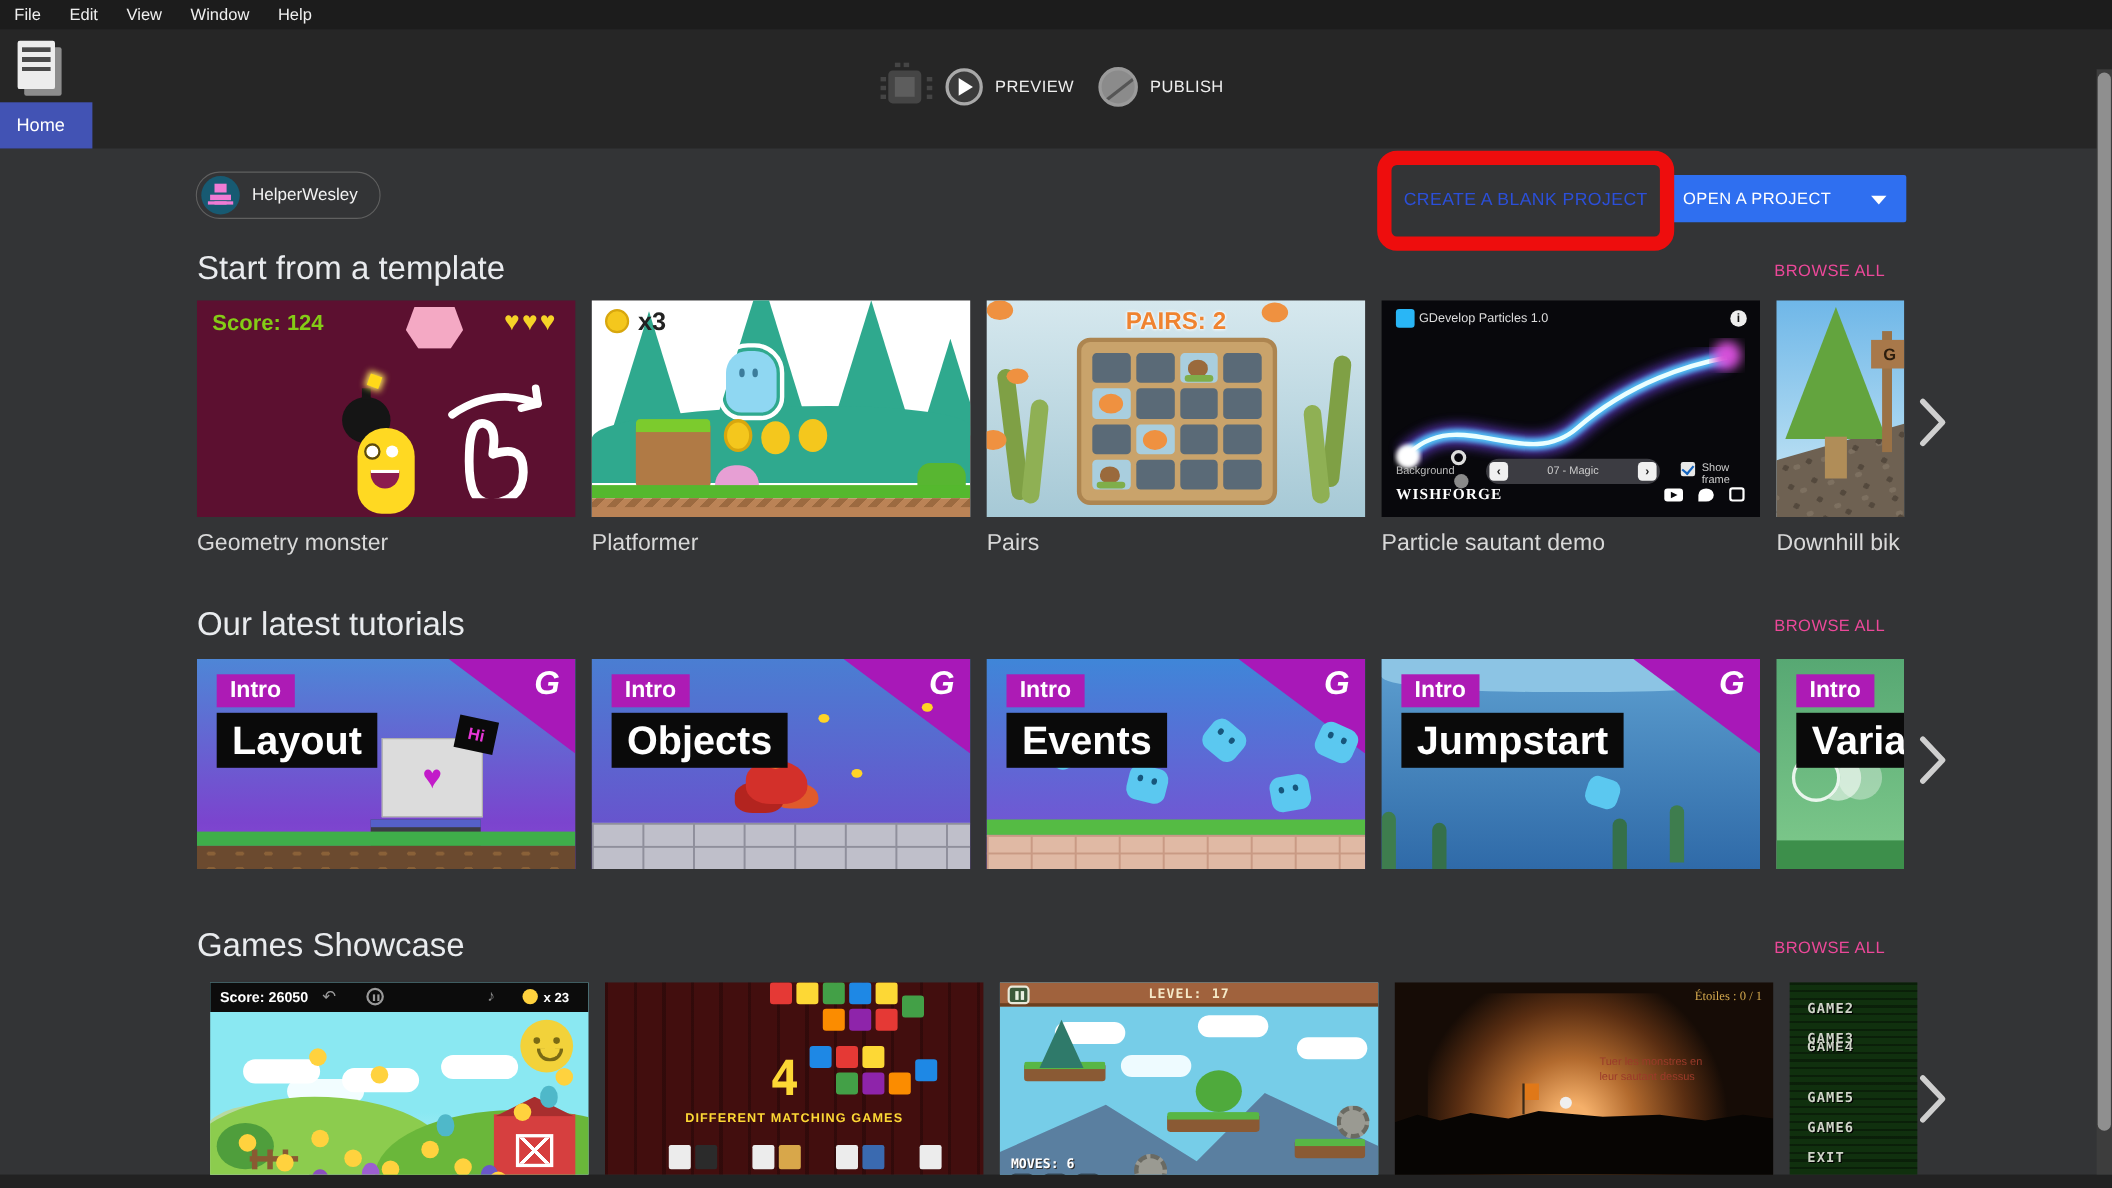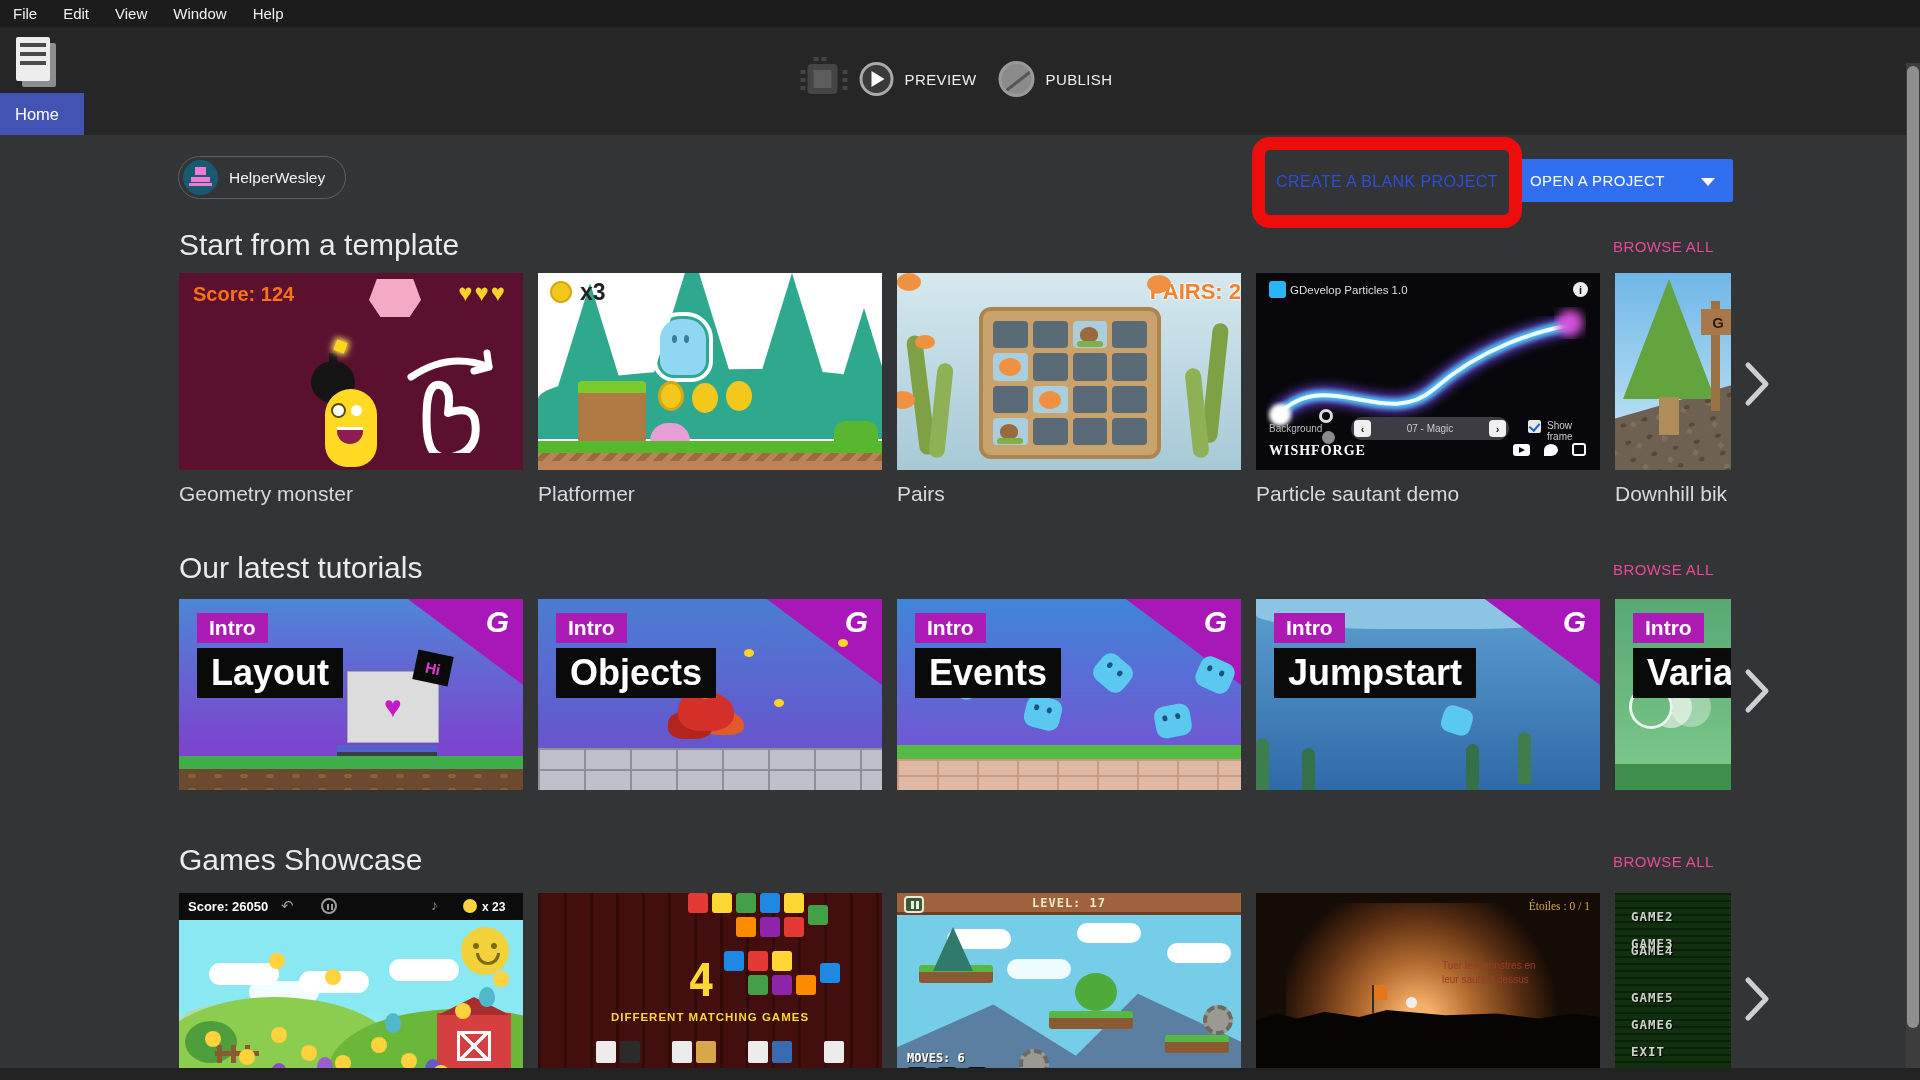--- a/index.html
+++ b/index.html
@@ -58,21 +58,21 @@
   .row{position:absolute;left:179px;width:1552px;overflow:hidden;}
   .track{display:flex;gap:15px;}
   .card{flex:0 0 344px;cursor:pointer;}
   .thumb{position:relative;width:344px;height:197px;overflow:hidden;}
   .tut .thumb{height:191px;}
   .cap{margin-top:12px;font-size:21px;color:#d8d8d8;}
   .chev{position:absolute;left:1744px;width:26px;height:46px;cursor:pointer;}
 
   
   .t-geometry{background:#5c1030;}
-  .g-score{position:absolute;left:14px;top:10px;color:#f97316;font-weight:bold;font-size:20px;}
+  .g-score{position:absolute;left:14px;top:10px;color:#84cc16;font-weight:bold;font-size:20px;}
   .g-pent{position:absolute;left:190px;top:6px;width:52px;height:38px;background:#f4a9c4;
       clip-path:polygon(15% 0,85% 0,100% 55%,78% 100%,22% 100%,0 55%);}
   .g-hearts{position:absolute;right:16px;top:6px;color:#f5d327;font-size:24px;letter-spacing:2px;}
   .g-bomb{position:absolute;left:132px;top:88px;width:44px;height:42px;background:#151515;border-radius:50%;}
   .g-bomb::before{content:"";position:absolute;left:18px;top:-8px;width:8px;height:10px;background:#151515;}
   .g-spark{position:absolute;left:156px;top:68px;width:11px;height:11px;background:#ffd919;transform:rotate(20deg);
       box-shadow:0 0 6px 2px #ffea5e;}
   .g-monster{position:absolute;left:146px;top:116px;width:52px;height:78px;background:#ffd922;
       border-radius:26px 26px 22px 22px;}
   .g-monster::before{content:"";position:absolute;left:8px;top:16px;width:11px;height:11px;border-radius:50%;background:#fff;
@@ -97,21 +97,21 @@
   .p-coins{position:absolute;left:120px;top:108px;width:26px;height:30px;border-radius:50%;background:#f4c71d;border:3px solid #d8a70e;
       box-shadow:34px 2px 0 #f4c71d,68px 0 0 #f4c71d;}
   .p-slime{position:absolute;left:112px;top:150px;width:40px;height:24px;background:#e79fd4;border-radius:18px 18px 6px 6px;}
   .p-bush{position:absolute;left:296px;top:148px;width:44px;height:22px;background:#58b631;border-radius:12px 12px 0 0;}
   .p-grass{position:absolute;left:0;top:168px;width:344px;height:12px;background:#55b82e;}
   .p-dirt{position:absolute;left:0;top:180px;width:344px;height:17px;background:#bb8356;}
   .p-dirt::before{content:"";position:absolute;left:0;top:0;width:344px;height:8px;
       background:repeating-linear-gradient(-45deg,#9c6a40 0 6px,transparent 6px 12px);}
 
   .t-pairs{background:linear-gradient(#d6e8ee,#a6c9d6);}
-  .pr-head{position:absolute;left:0;top:6px;width:344px;text-align:right;color:#ef8330;font-weight:bold;font-size:22px;
+  .pr-head{position:absolute;left:0;top:6px;width:344px;text-align:center;color:#ef8330;font-weight:bold;font-size:22px;
       text-shadow:0 0 3px #fff,0 0 3px #fff;}
   .pr-board{position:absolute;left:82px;top:34px;width:182px;height:152px;background:#c9a36b;border:4px solid #ad8550;border-radius:12px;
       display:grid;grid-template-columns:repeat(4,1fr);gap:5px;padding:10px;}
   .pr-tile{background:#5a6a77;border-radius:4px;}
   .pr-tile.open{background:#a9cede;position:relative;}
   .pr-tile.open.fish::before{content:"";position:absolute;left:6px;top:5px;width:22px;height:18px;border-radius:50%;background:#ef9140;}
   .pr-tile.open.snail::before{content:"";position:absolute;left:7px;top:6px;width:18px;height:15px;border-radius:50% 50% 40% 40%;background:#9a6a3c;}
   .pr-tile.open.snail::after{content:"";position:absolute;left:4px;top:20px;width:26px;height:6px;background:#7fae4a;border-radius:3px;}
   .pr-weed{position:absolute;width:16px;height:120px;background:#7fa045;border-radius:10px;}
   .pr-weed.w1{left:16px;top:62px;transform:rotate(-7deg);}
@@ -537,21 +537,21 @@
 
     </div>
   </div>
   <svg class="chev" style="top:668px;" viewBox="0 0 26 46">
     <polyline points="4,4 22,23 4,42" stroke="#cfcfcf" stroke-width="5" fill="none" stroke-linecap="round" stroke-linejoin="round"></polyline>
   </svg>
 
   <div class="sec-title" style="top:843px;">Games Showcase</div>
   <div class="browse-all" style="top:853px;">BROWSE ALL</div>
 
-  <div class="row row3" style="top:893px;height:187px;">
+  <div class="row row3" style="top:893px;height:187px;margin-left:12px;">
     <div class="track">
 
       <div class="card">
         <div class="thumb sc-chicks">
           <div class="cg-sun"></div>
           <div class="cg-cloud"></div>
           <div class="cg-mount"></div>
           <div class="cg-hill1"></div>
           <div class="cg-hill2"></div>
           <div class="cg-tree"></div>

